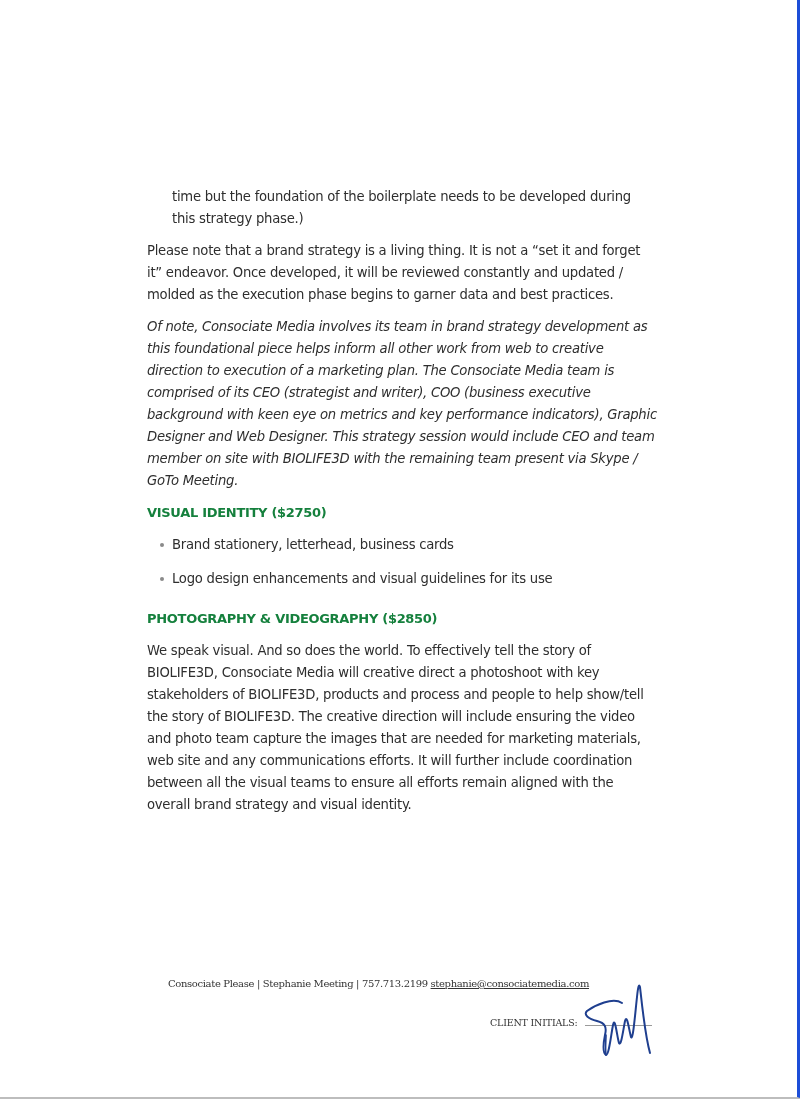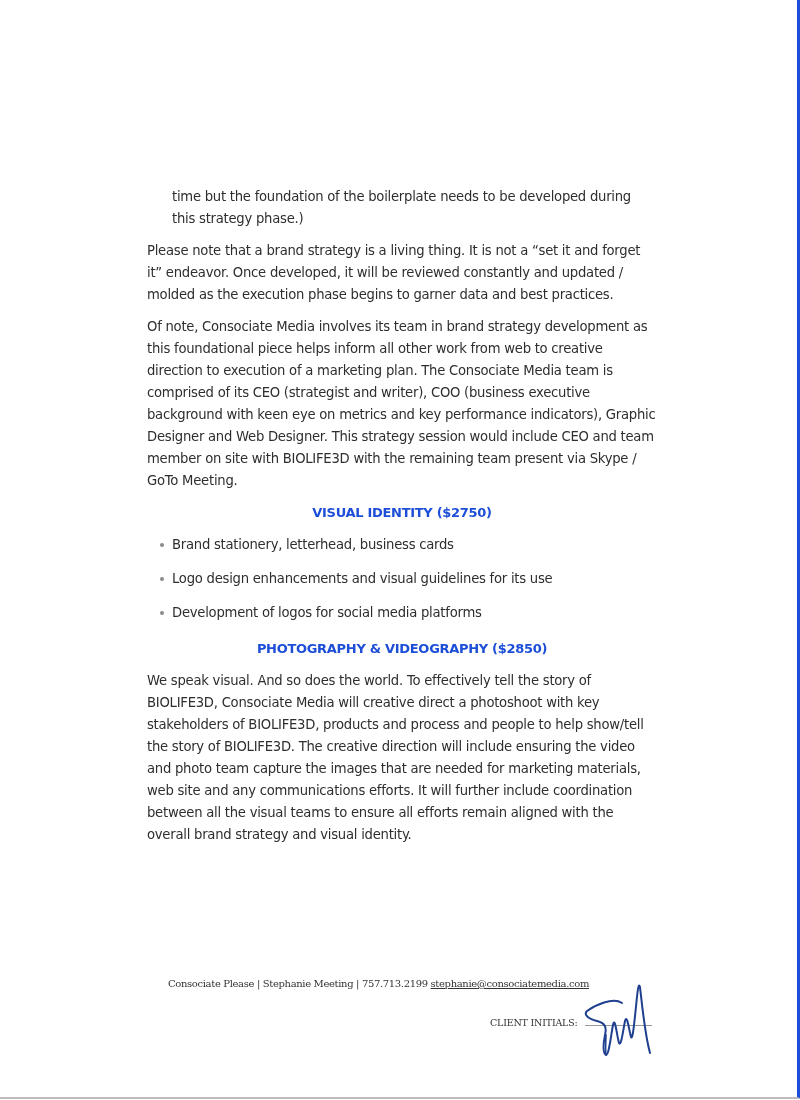--- a/index.html
+++ b/index.html
@@ -33,28 +33,28 @@
       line-height: 22px;
       letter-spacing: -0.25px;
     }
     .para {
       margin: 0 0 10px 0;
     }
     .indent {
       padding-left: 25px;
     }
     .italic {
+      font-style: italic;
     }
     .heading {
       font-weight: bold;
       font-size: 13px;
       margin: 6px 0 10px 0;
       letter-spacing: -0.3px;
-      color: #1d4ed8;
-      text-align: center;
+      color: #15803d;
     }
     .bullets {
       list-style: none;
       margin: 2px 0 0 0;
       padding: 0;
     }
     .bullets li {
       position: relative;
       padding-left: 25px;
       height: 34px;
@@ -128,24 +128,20 @@
       <div class="heading">VISUAL IDENTITY ($2750)</div>
       <ul class="bullets">
         <li>
           <span class="dot"></span>
           <span>Brand stationery, letterhead, business cards</span>
         </li>
         <li>
           <span class="dot"></span>
           <span>Logo design enhancements and visual guidelines for its use</span>
         </li>
-        <li style="height:30px;">
-          <span class="dot"></span>
-          <span>Development of logos for social media platforms</span>
-        </li>
       </ul>
     </section>
 
     <section>
       <div class="heading">PHOTOGRAPHY &amp; VIDEOGRAPHY ($2850)</div>
       <p class="para">We speak visual. And so does the world. To effectively tell the story of BIOLIFE3D, Consociate Media will creative direct a photoshoot with key stakeholders of BIOLIFE3D, products and process and people to help show/tell the story of BIOLIFE3D. The creative direction will include ensuring the video and photo team capture the images that are needed for marketing materials, web site and any communications efforts. It will further include coordination between all the visual teams to ensure all efforts remain aligned with the overall brand strategy and visual identity.</p>
     </section>
   </div>
 
   <div class="footer">

